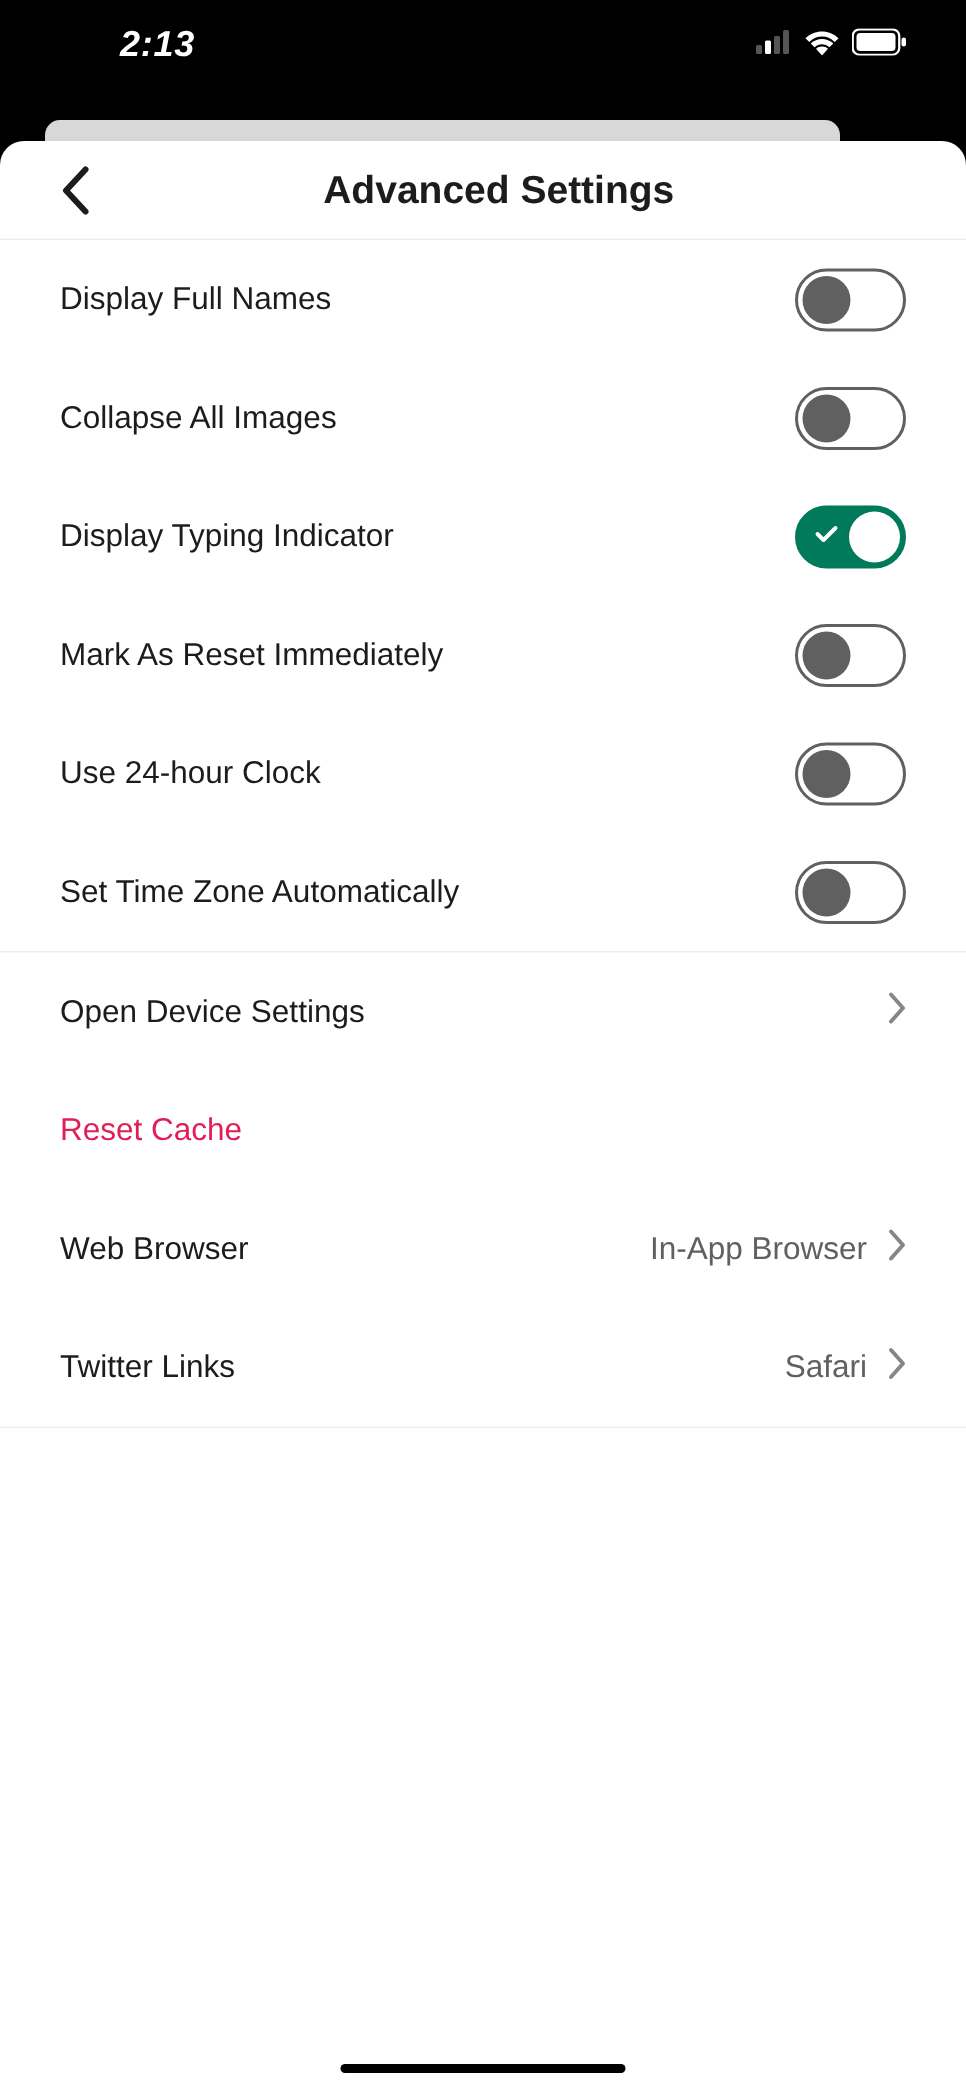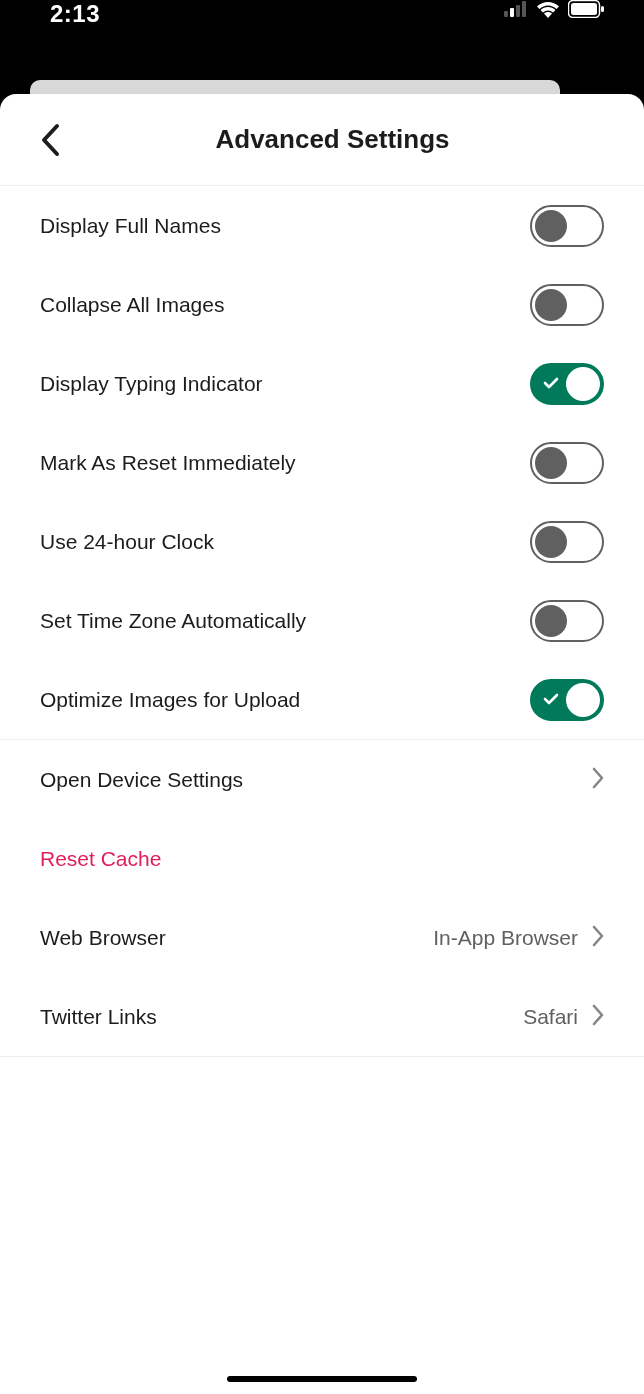--- a/index.html
+++ b/index.html
@@ -12,24 +12,25 @@
       width: 644px;
       height: 1394px;
       background: #000;
       font-family: -apple-system, 'Helvetica Neue', Helvetica, Arial, sans-serif;
       overflow: hidden;
       position: relative;
     }
     .status-bar {
       height: 60px;
       display: flex;
-      align-items: flex-start;
+      align-items: center;
       justify-content: space-between;
-      padding: 0 40px 0 50px;
+      padding: 0 40px 0 80px;
       color: #fff;
+      font-style: italic;
     }
     .status-time {
       font-size: 24px;
       font-weight: 700;
       letter-spacing: 0.5px;
     }
     .status-icons {
       display: flex;
       align-items: center;
       gap: 8px;
@@ -51,21 +52,21 @@
     .sheet {
       position: absolute;
       top: 94px;
       left: 0;
       right: 0;
       bottom: 0;
       background: #fff;
       border-radius: 16px 16px 0 0;
     }
     .nav-header {
-      height: 92px;
+      height: 66px;
       display: flex;
       align-items: center;
       justify-content: center;
       position: relative;
       border-bottom: 1px solid #eee;
       padding-left: 21px;
     }
     .back-btn {
       position: absolute;
       left: 28px;
@@ -256,31 +257,20 @@
         </div>
     </div>
 
     <div class="row">
       <div class="row-label">Set Time Zone Automatically</div>
       <div class="toggle off">
           <div class="knob"></div>
         </div>
     </div>
 
-    <div class="row">
-      <div class="row-label">Optimize Images for Upload</div>
-      <div class="toggle on">
-        <span class="check">
-          <svg width="16" height="12" viewBox="0 0 16 12">
-              <path d="M2 6 L6 10 L14 2" stroke="#fff" stroke-width="2.6" fill="none" stroke-linecap="round" stroke-linejoin="round"></path>
-            </svg>
-        </span>
-        <div class="knob"></div>
-      </div>
-    </div>
 
   </div>
 
   <div class="section" style="border-bottom:none">
     <div class="row">
       <div class="row-label">Open Device Settings</div>
       <div class="nav-row-right">
         <span class="chevron">
           <svg width="12" height="22" viewBox="0 0 12 22">
               <path d="M2 2 L10 11 L2 20" stroke="#868686" stroke-width="2.6" fill="none" stroke-linecap="round" stroke-linejoin="round"></path>

